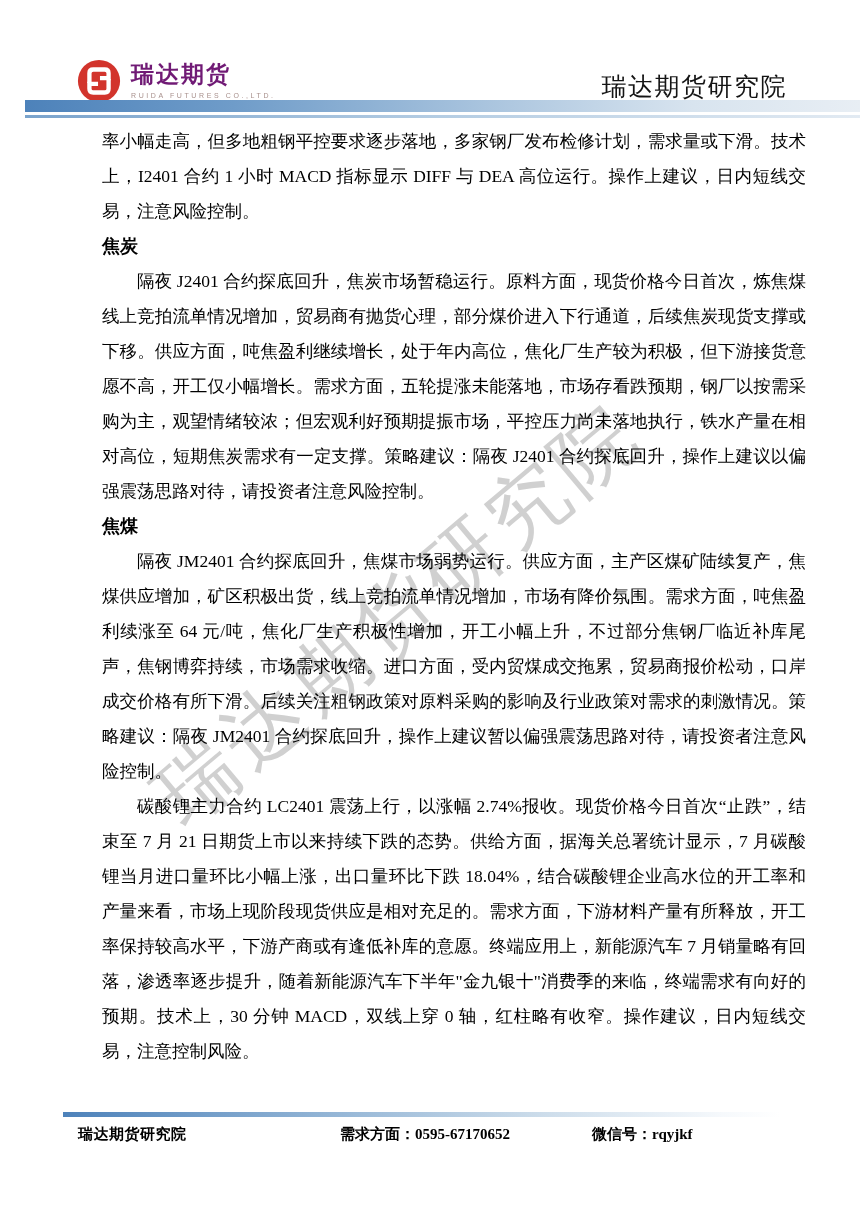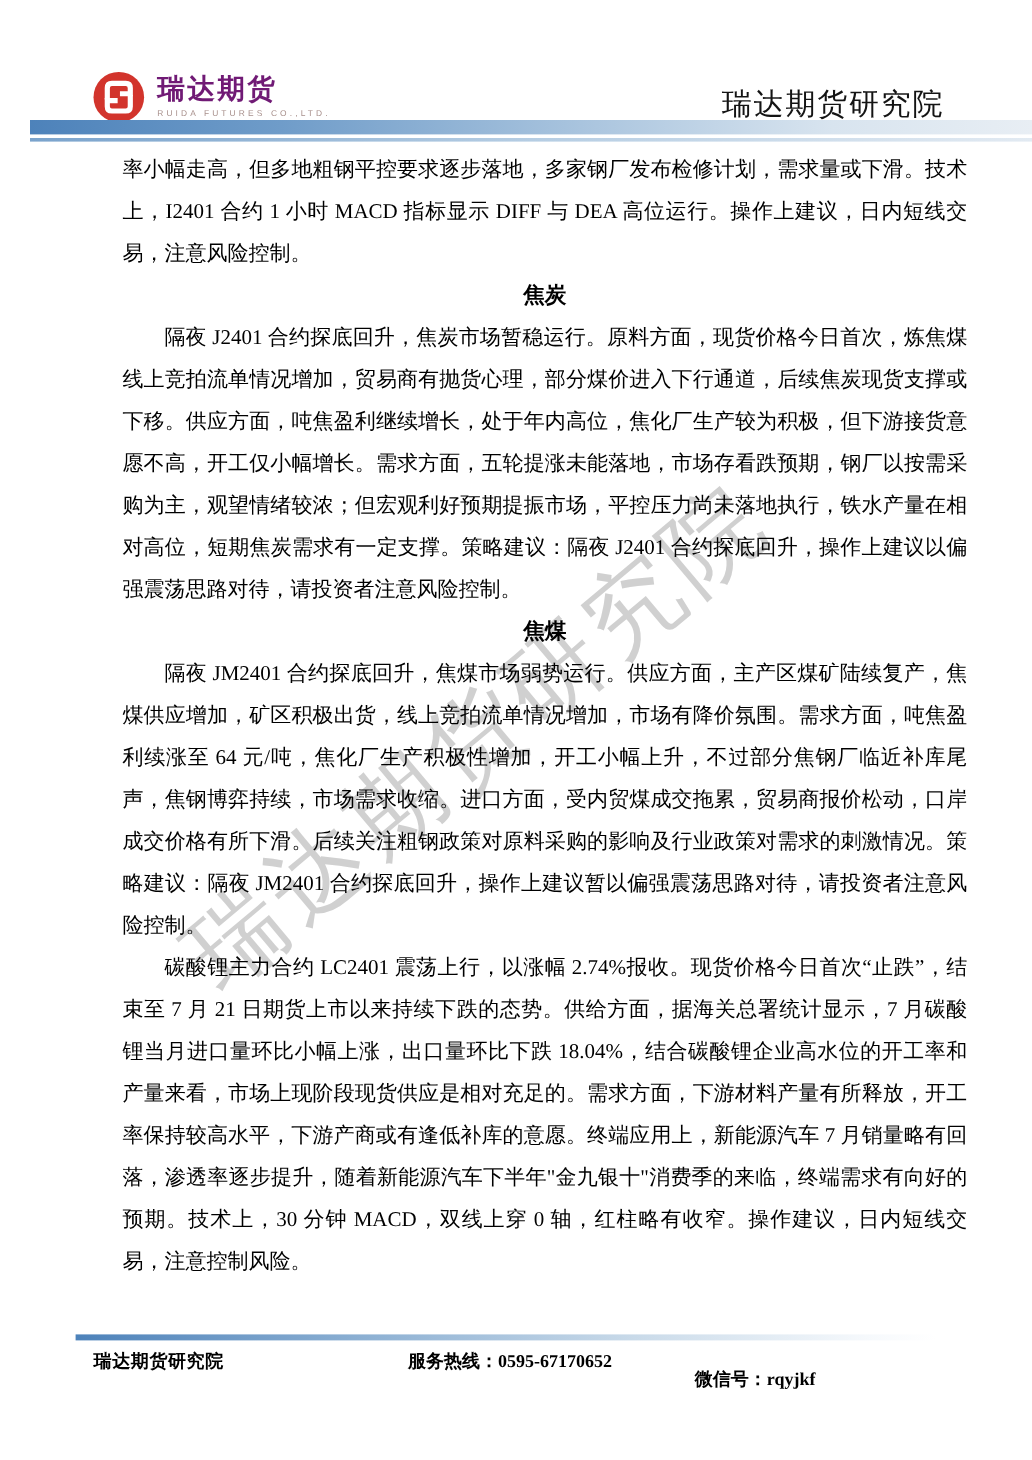--- a/index.html
+++ b/index.html
@@ -96,21 +96,21 @@
     text-align: justify;
     margin-left: 40px;
   }
   .body-content p { margin: 0; }
   .section-heading {
     font-family: "Liberation Sans", "DejaVu Sans", sans-serif;
     font-size: 18px;
     font-weight: 700;
     line-height: 35px;
     margin-top: 7px;
-    text-align: center;
+    text-align: left;
   }
   .section-body { text-indent: 2em; }
 
   
   .footer-rule {
     position: absolute;
     top: 1112px;
     left: 63px;
     width: 717px;
     height: 5px;
@@ -123,21 +123,21 @@
     left: 0;
     width: 100%;
     height: 28px;
     z-index: 2;
     font-weight: 700;
     font-size: 15px;
     color: #000;
   }
   .footer-institute { position: absolute; left: 78px; top: 0; letter-spacing: 0.5px; }
   .footer-hotline   { position: absolute; left: 340px; top: 0; }
-  .footer-wechat    { position: absolute; left: 579px; top: 0; margin-top: 15px; }
+  .footer-wechat    { position: absolute; left: 592px; top: 0; }
 </style>
 </head>
 <body>
 
 <div class="page">
 
   <div class="watermark">瑞达期货研究院</div>
 
   <div class="header-logo">
     <span class="logo-mark">
@@ -174,17 +174,17 @@
 
     <div>
       <p class="section-body">碳酸锂主力合约 LC2401 震荡上行，以涨幅 2.74%报收。现货价格今日首次“止跌”，结束至 7 月 21 日期货上市以来持续下跌的态势。供给方面，据海关总署统计显示，7 月碳酸锂当月进口量环比小幅上涨，出口量环比下跌 18.04%，结合碳酸锂企业高水位的开工率和产量来看，市场上现阶段现货供应是相对充足的。需求方面，下游材料产量有所释放，开工率保持较高水平，下游产商或有逢低补库的意愿。终端应用上，新能源汽车 7 月销量略有回落，渗透率逐步提升，随着新能源汽车下半年"金九银十"消费季的来临，终端需求有向好的预期。技术上，30 分钟 MACD，双线上穿 0 轴，红柱略有收窄。操作建议，日内短线交易，注意控制风险。</p>
     </div>
 
   </div>
 
   <div class="footer-rule"></div>
   <div class="footer">
     <span class="footer-institute">瑞达期货研究院</span>
-    <span class="footer-hotline"><span>服务热线：</span><span>0595-67170652</span></span>
+    <span class="footer-hotline"><span>需求方面：</span><span>0595-67170652</span></span>
     <span class="footer-wechat"><span>微信号：</span><span>rqyjkf</span></span>
   </div>
 
 </div>
 
 </body></html>

